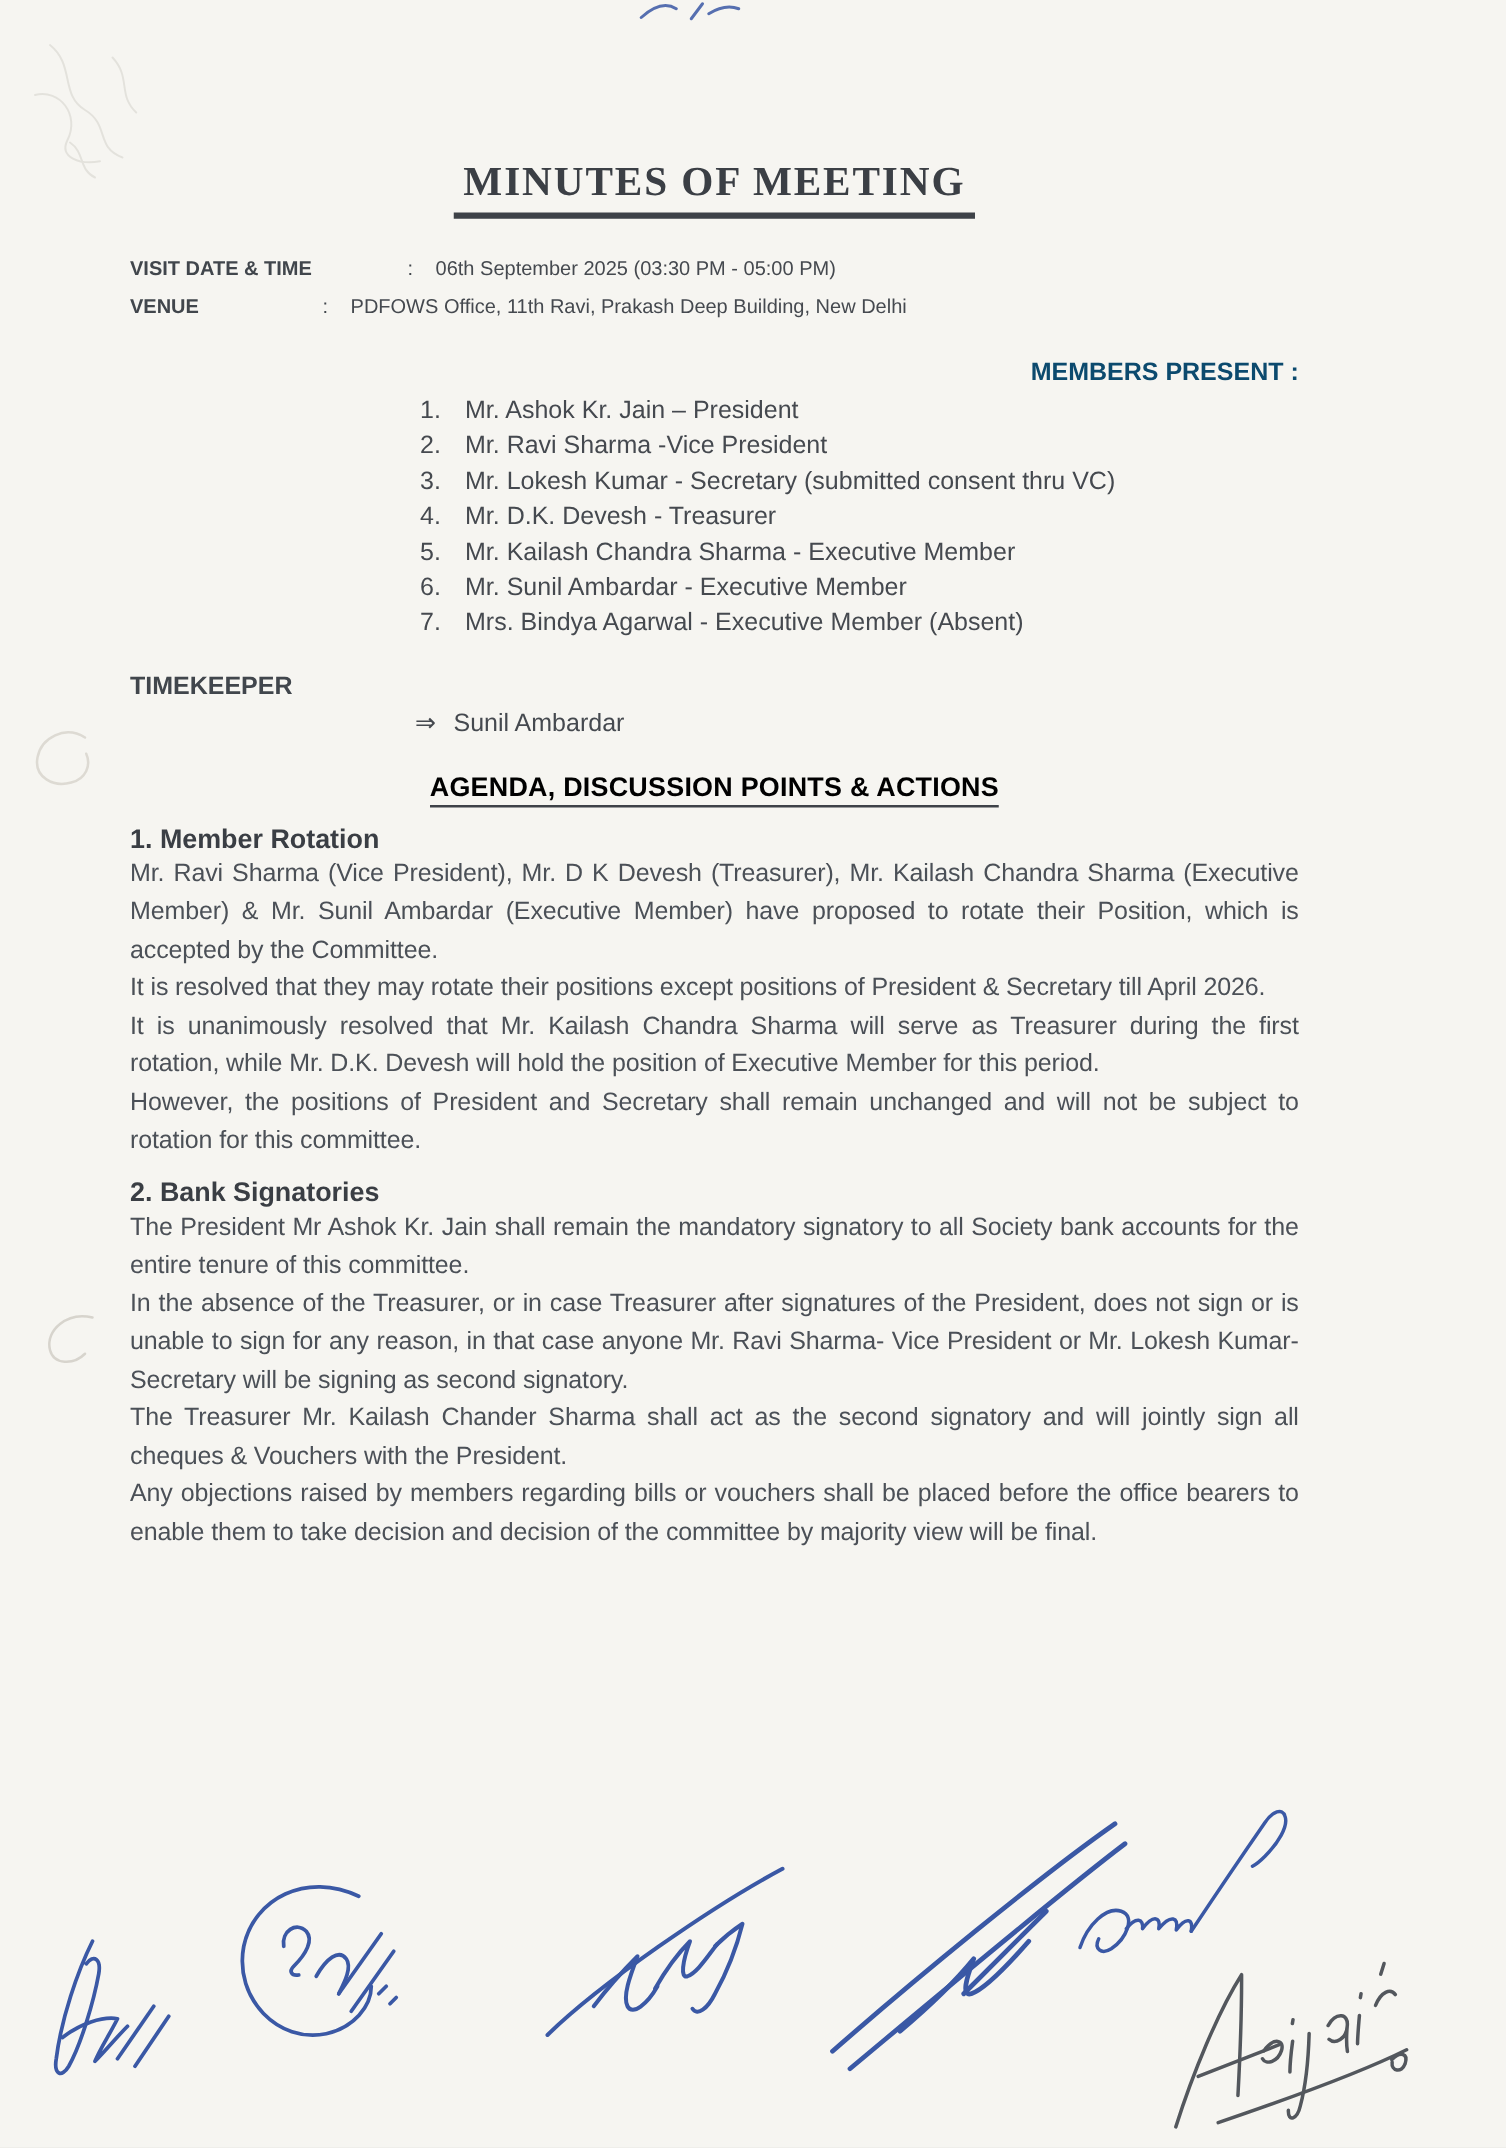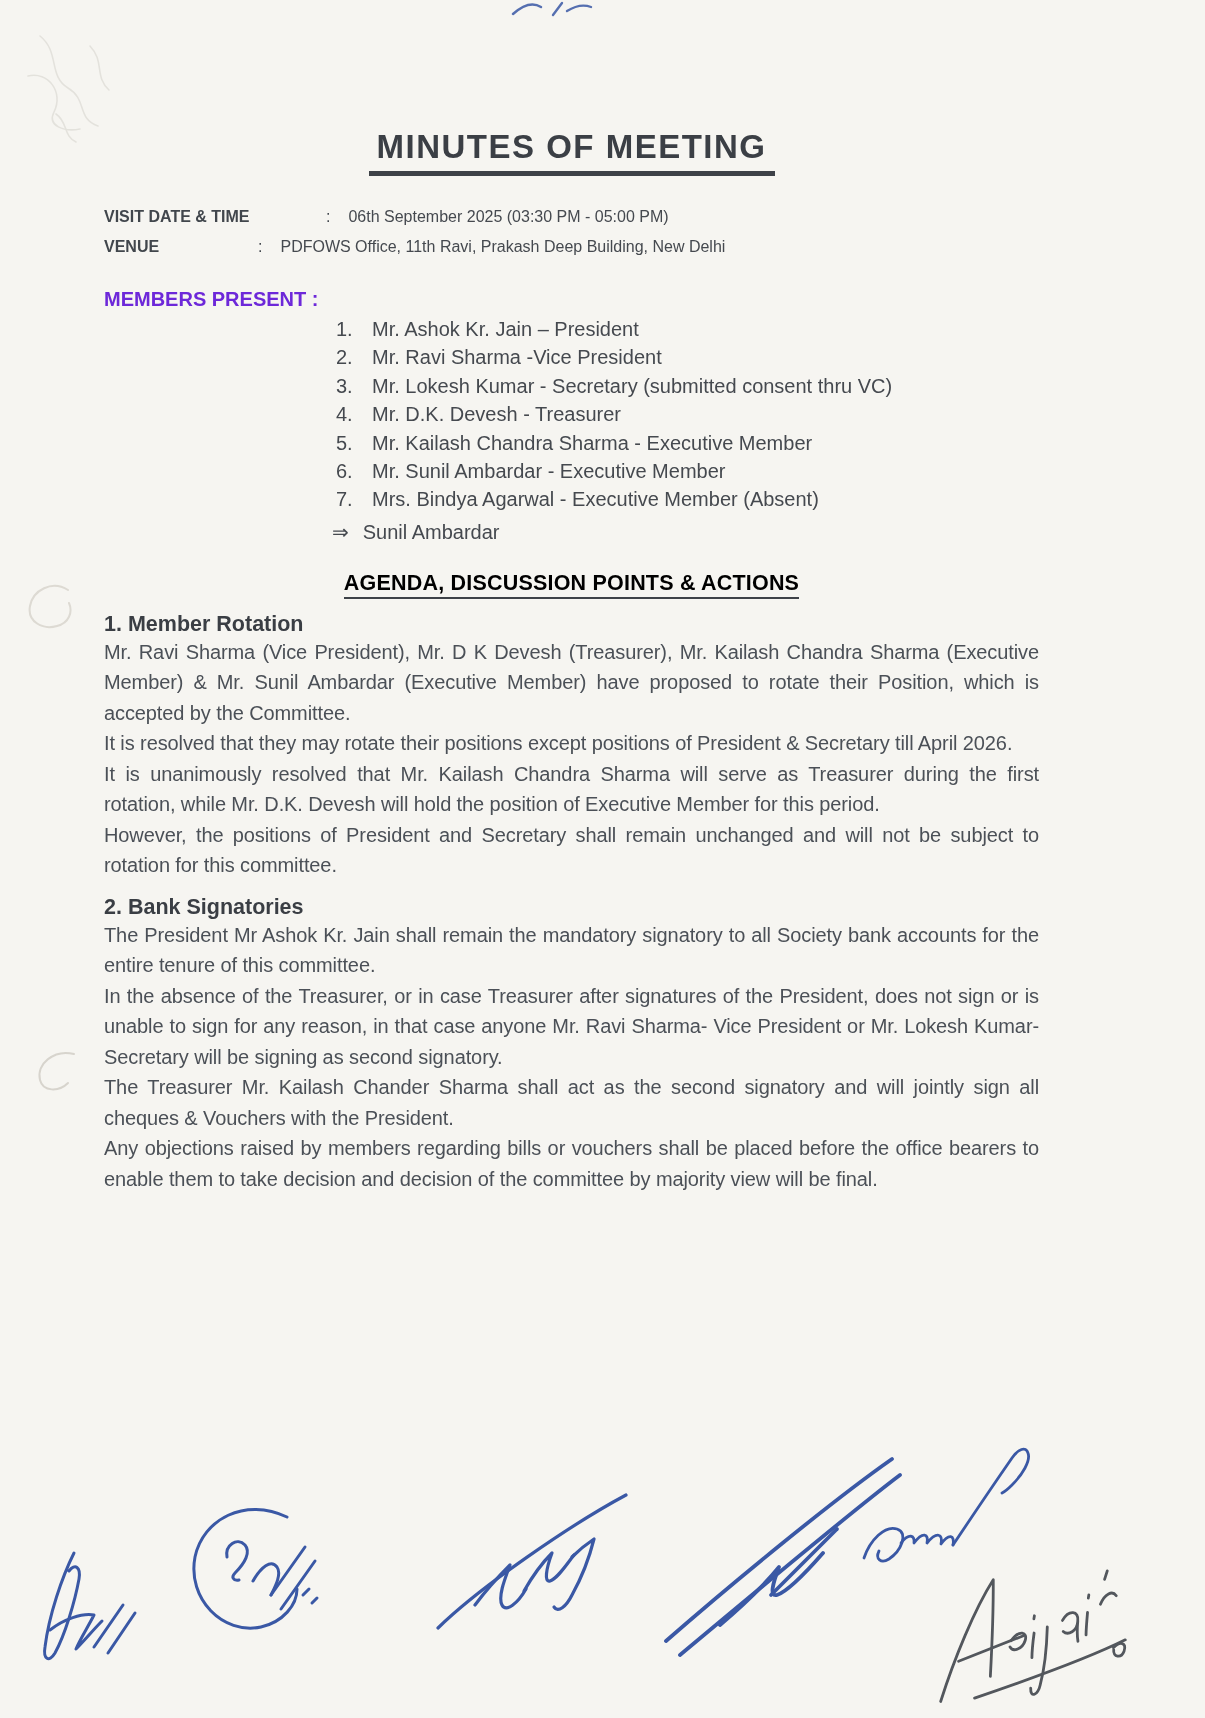--- a/index.html
+++ b/index.html
@@ -11,40 +11,40 @@
     color:#4a4f56;
     overflow:hidden;
     margin:0 auto;
   }
   .content{padding:0 166px 0 104px;}
 
   
   .title-wrap{padding-top:128px;text-align:center;}
   .doc-title{
     display:inline-block;
-    font-family:Liberation Sans, sans-serif;
+    font-family:Liberation Serif, serif;
     font-weight:700;
     font-size:33px;
     letter-spacing:1.5px;
     color:#3b3f45;
     border-bottom:5px solid #3e4248;
     padding:0 8px 5px 8px;
   }
 
   
   .meta{margin-top:26px;font-size:16px;line-height:30px;}
   .meta-row{display:flex;}
   .meta-label{font-weight:700;color:#41464c;flex:0 0 auto;}
   .meta-row.r1 .meta-label{width:222px;}
   .meta-row.r2 .meta-label{width:154px;}
   .meta-sep{flex:0 0 auto;color:#41464c;}
   .meta-value{margin-left:18px;color:#45494f;}
 
   
-  .members-heading{margin-top:26px;font-size:20px;font-weight:700;color:#6d28d9;}
+  .members-heading{margin-top:26px;font-size:20px;font-weight:700;color:#0c4a6e;text-align:right;}
   .members{margin:4px 0 0 232px;}
   .member-row{display:flex;font-size:20px;line-height:28.4px;color:#45494f;}
   .member-num{flex:0 0 36px;}
 
   .timekeeper-heading{margin-top:25px;font-size:20px;font-weight:700;color:#41464c;}
   .timekeeper-entry{margin:4px 0 0 228px;font-size:20px;line-height:28px;color:#45494f;display:flex;}
   .tk-arrow{margin-right:14px;}
 
   
   .agenda-wrap{margin-top:25px;text-align:center;}
@@ -150,20 +150,21 @@
       <div class="member-row">
         <span class="member-num">6.</span>
         <span>Mr. Sunil Ambardar - Executive Member</span>
       </div>
       <div class="member-row">
         <span class="member-num">7.</span>
         <span>Mrs. Bindya Agarwal - Executive Member (Absent)</span>
       </div>
     </div>
 
+    <div class="timekeeper-heading">TIMEKEEPER</div>
     <div class="timekeeper-entry">
       <span class="tk-arrow">⇒</span>
       <span>Sunil Ambardar</span>
     </div>
 
     <div class="agenda-wrap">
       <span class="agenda-heading">AGENDA, DISCUSSION POINTS &amp; ACTIONS</span>
     </div>
 
     <h3 class="sec-heading h1">1. Member Rotation</h3>

